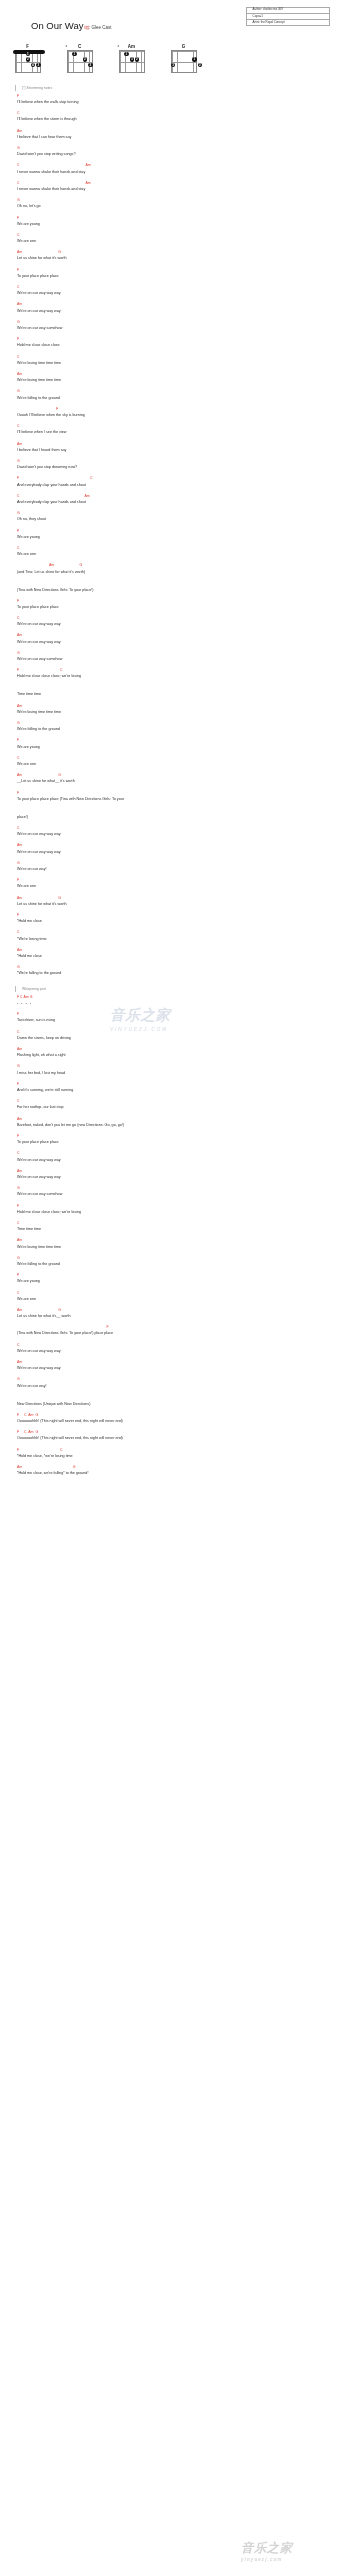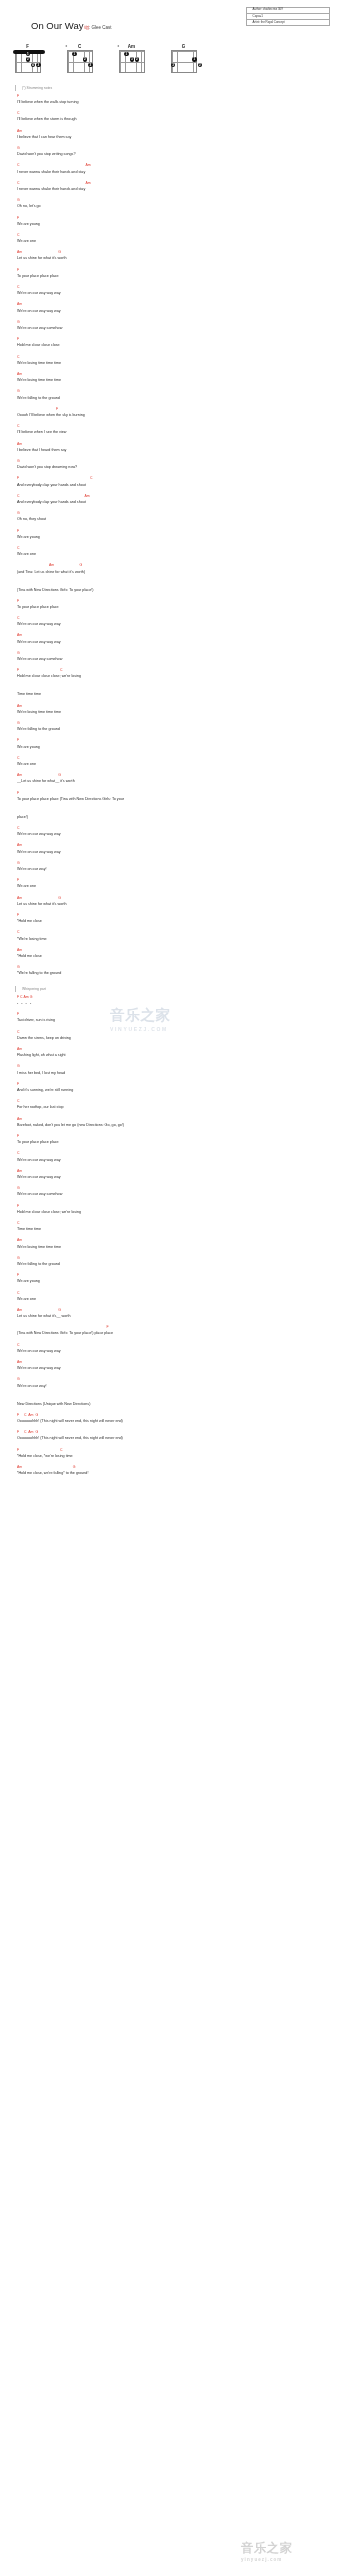--- a/index.html
+++ b/index.html
@@ -171,20 +171,21 @@
   .blankline { height: 6.2px; }
 
   
   .wm {
     position: absolute;
     pointer-events: none;
     user-select: none;
     font-weight: bold;
     color: #d6dde6;
     white-space: nowrap;
+    font-style: italic;
   }
   .wm-mid {
     left: 110px;
     top: 1006px;
     font-size: 14.6px;
     letter-spacing: 0.6px;
     opacity: .85;
   }
   .wm-mid .sub {
     display: block;

